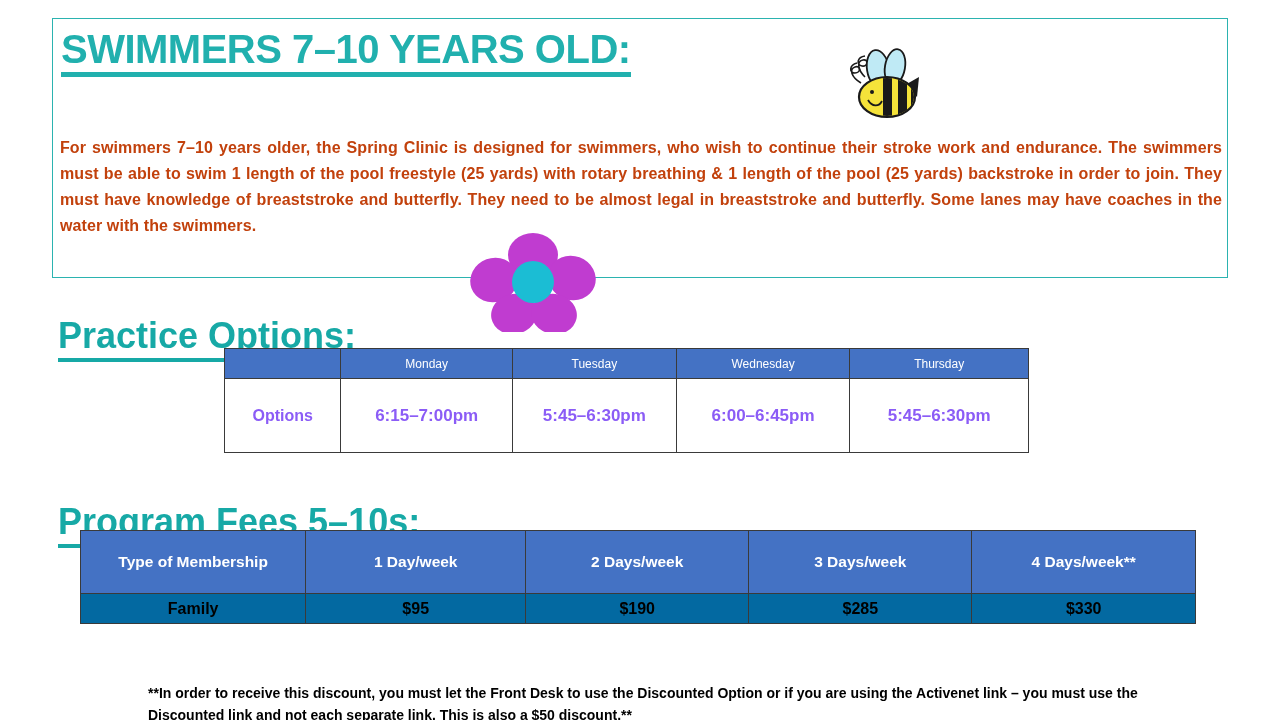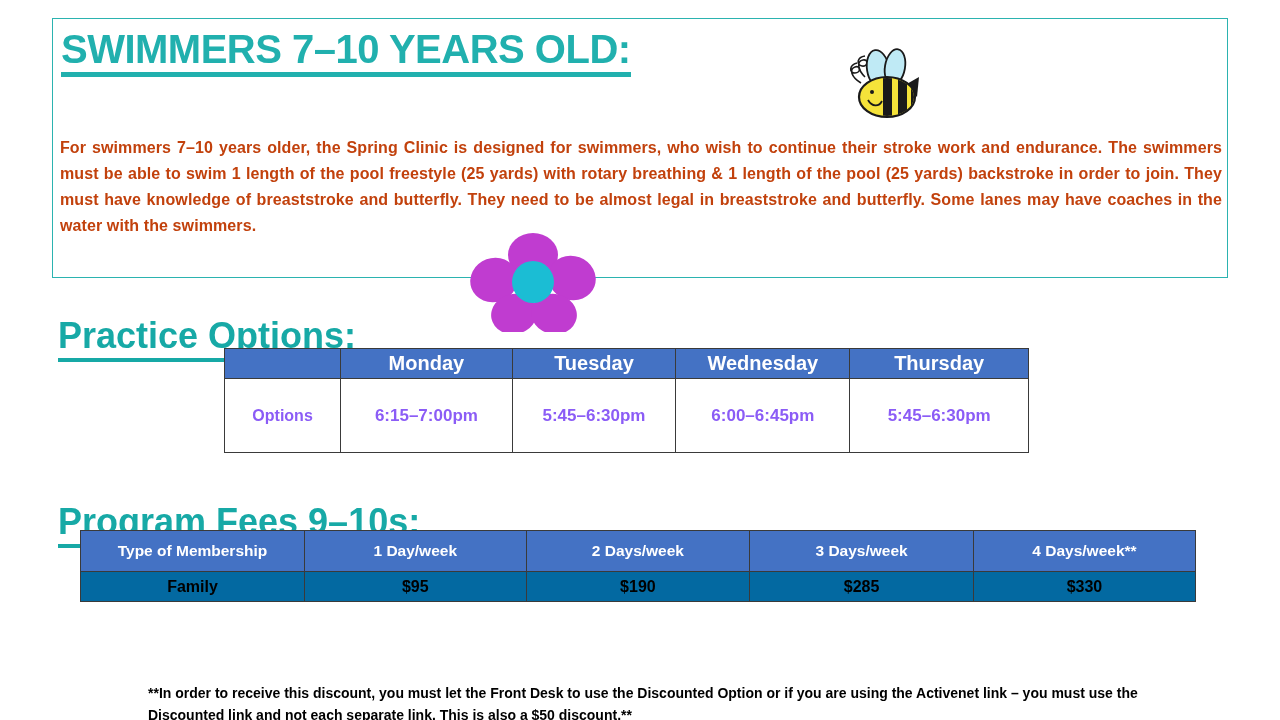--- a/index.html
+++ b/index.html
@@ -109,22 +109,22 @@
 
   
   #practice-table {
     left: 224px;
     top: 348px;
     width: 805px;
   }
   #practice-table th {
     background: #4472C4;
     color: #ffffff;
-    font-size: 20px;
-    font-weight: bold;
+    font-size: 12px;
+    font-weight: normal;
     height: 29px;
     padding: 0;
   }
   #practice-table td {
     background: #ffffff;
     color: #8b5cf6;
     font-size: 17px;
     font-weight: bold;
     height: 73px;
     padding: 0;
@@ -136,21 +136,21 @@
     left: 80px;
     top: 530px;
     width: 1116px;
   }
   #fees-table th {
     background: #4472C4;
     color: #ffffff;
     font-size: 15.5px;
     font-weight: bold;
     height: 38px;
-    padding: 1px;
+    padding: 12px;
   }
   #fees-table td {
     font-size: 16px;
     font-weight: bold;
     height: 29px;
     padding: 0;
     color: #000000;
   }
   #fees-table tr.row-youth td { background: #ffffff; }
   #fees-table tr.row-family td { background: #0369a1; }
@@ -238,21 +238,21 @@
       <td class="label-cell">Options</td>
       <td>6:15–7:00pm</td>
       <td>5:45–6:30pm</td>
       <td>6:00–6:45pm</td>
       <td>5:45–6:30pm</td>
     </tr>
   </tbody>
 </table>
 
 <h2 class="section-heading" id="fees-heading">
-  <span class="heading-text">Program Fees 9–10s:</span>
+  <span class="heading-text">Program Fees 5–10s:</span>
 </h2>
 
 <table id="fees-table">
   <thead>
     <tr>
       <th style="width:224px">Type of Membership</th>
       <th style="width:222px">1 Day/week</th>
       <th style="width:224px">2 Days/week</th>
       <th style="width:224px">3 Days/week</th>
       <th style="width:222px">4 Days/week**</th>

